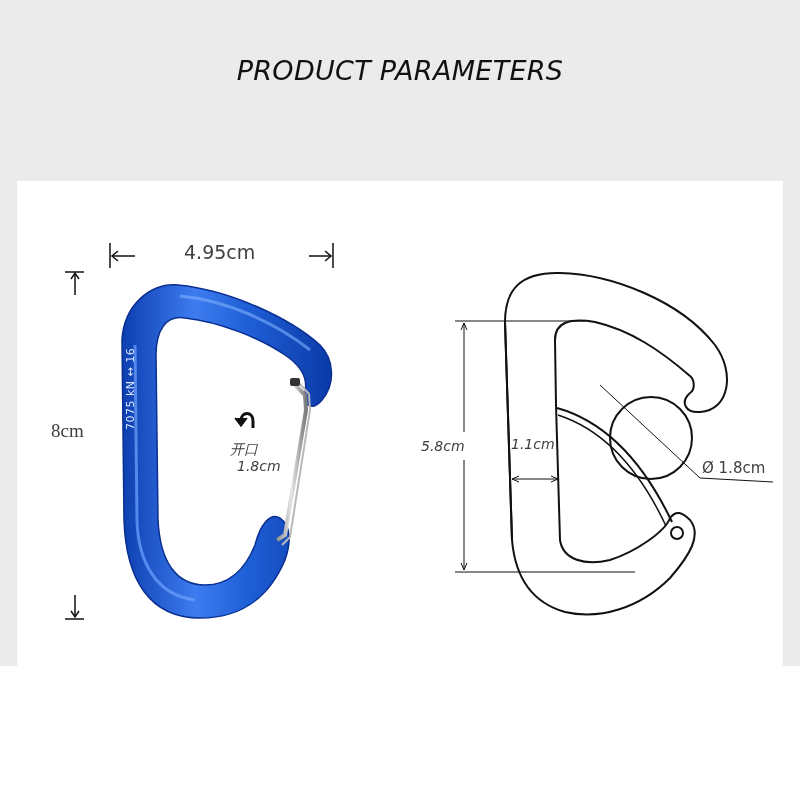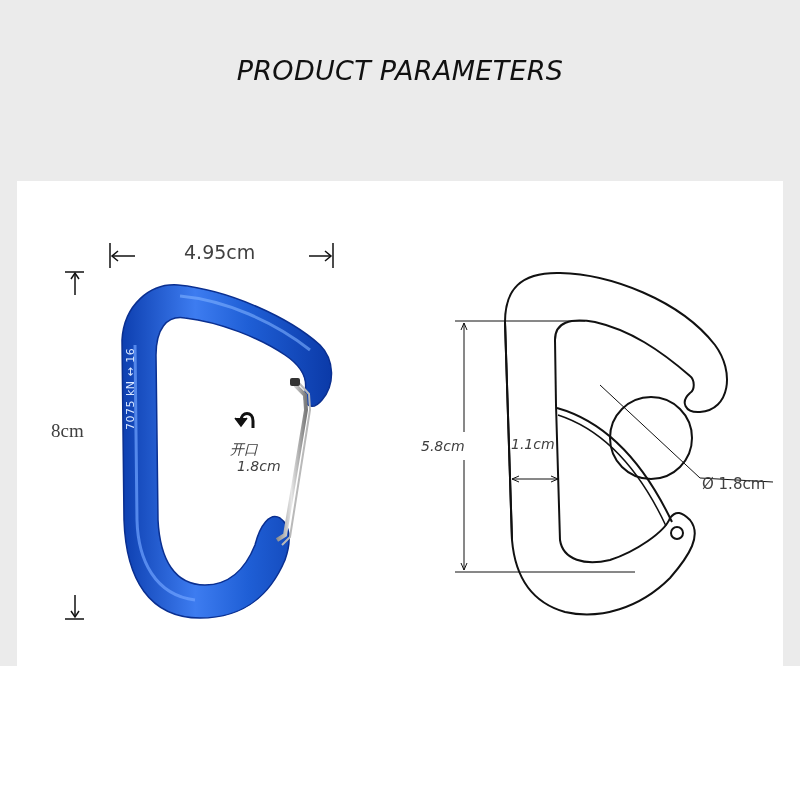--- a/index.html
+++ b/index.html
@@ -5,21 +5,21 @@
   html,body{margin:0;padding:0;}
   body{width:800px;height:800px;position:relative;background:#ffffff;overflow:hidden;font-family:"DejaVu Sans","Liberation Sans",sans-serif;}
   .top-band{position:absolute;left:0;top:0;width:800px;height:666px;background:#ebebeb;}
   .title{position:absolute;left:0;top:55px;width:800px;text-align:center;font-size:27px;font-style:italic;color:#111;letter-spacing:0.3px;font-family:"DejaVu Sans",sans-serif;}
   .panel{position:absolute;left:17px;top:181px;width:766px;height:485px;background:#ffffff;}
   .bottom{position:absolute;left:0;top:666px;width:800px;height:134px;background:#ffffff;}
   svg{position:absolute;left:0;top:0;}
   .lbl{position:absolute;color:#404040;white-space:nowrap;}
   .lbl-lg{font-size:19px;}
   .lbl-sm{font-size:14px;font-style:italic;}
-  .lbl-md{font-size:15px;margin-top:16px;}
+  .lbl-md{font-size:15px;}
   .stamp{position:absolute;left:124px;top:430px;transform:rotate(-90deg);transform-origin:0 0;font-size:11px;color:#dbe8ff;letter-spacing:0.5px;white-space:nowrap;}
 </style>
 </head>
 <body>
 
 <div class="top-band"></div>
 <div class="title">PRODUCT PARAMETERS</div>
 <div class="panel"></div>
 <div class="bottom"></div>
 

